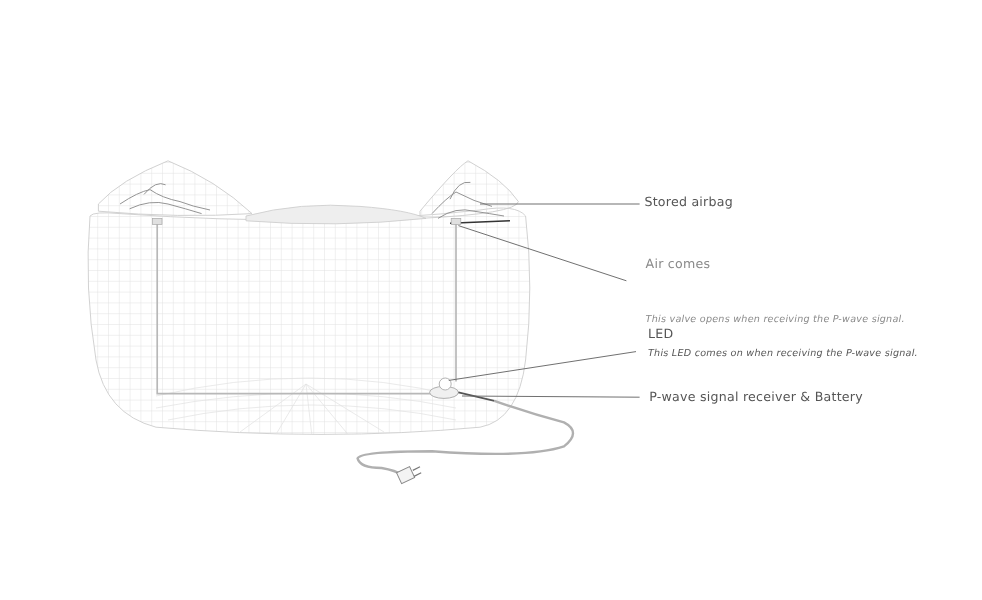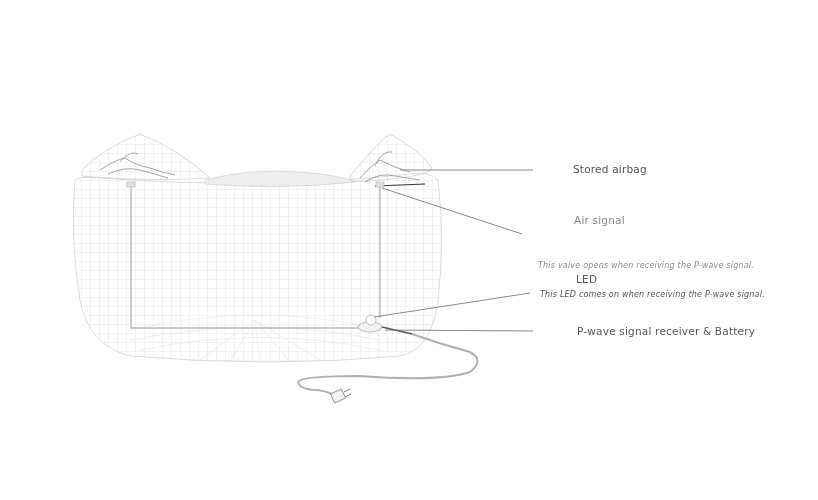--- a/index.html
+++ b/index.html
@@ -1,20 +1,20 @@
 <!DOCTYPE html>
 <html><head>
   <meta charset="utf-8">
   <style>
     html, body { margin: 0; padding: 0; background: #ffffff; }
     body { width: 818px; height: 500px; position: relative; overflow: hidden; font-family: "DejaVu Sans", sans-serif; }
     #stage { position: absolute; left: 0; top: 0; width: 818px; height: 500px; }
     svg.diagram { position: absolute; left: 0; top: 0; }
     .label { position: absolute; white-space: nowrap; }
-    .title { font-size: 10.5px; letter-spacing: 0.2px; margin-left: 36px; }
+    .title { font-size: 10.5px; letter-spacing: 0.2px; }
     .desc { font-size: 8px; font-style: italic; letter-spacing: 0.2px; }
   </style>
 </head>
 <body>
 
 <div id="stage">
   <svg class="diagram" width="818" height="500" viewBox="0 0 818 500">
     <defs>
       <pattern id="grid" width="9" height="9" patternUnits="userSpaceOnUse">
         <path d="M9 0 L0 0 0 9" fill="none" stroke="#dcdcdc" stroke-width="0.7"></path>
@@ -75,20 +75,20 @@
     <g stroke="#6a6a6a" stroke-width="0.8" fill="none">
       <line x1="400" y1="170" x2="533" y2="170"></line>
       <line x1="382" y1="188" x2="522" y2="234"></line>
       <line x1="374" y1="317" x2="530" y2="293"></line>
       <line x1="385" y1="330" x2="533" y2="331"></line>
     </g>
   </svg>
 
   <div class="label title" style="left:537px; top:163px; color:#555555;">Stored airbag</div>
 
-  <div class="label title" style="left:538px; top:214px; color:#8a8a8a;">Air signal</div>
+  <div class="label title" style="left:538px; top:214px; color:#8a8a8a;">Air comes</div>
   <div class="label desc" style="left:538px; top:232px; color:#8a8a8a;margin-top:29px;">This valve opens when receiving the  P-wave signal.</div>
 
   <div class="label title" style="left:540px; top:273px; color:#555555;">LED</div>
   <div class="label title" style="left:541px; top:325px; color:#555555;">P-wave signal receiver &amp; Battery</div>
 
   <div class="label desc" style="left:540px; top:290px; color:#555555;">This LED comes on when receiving the  P-wave signal.</div>
 </div>
 
 </body></html>

